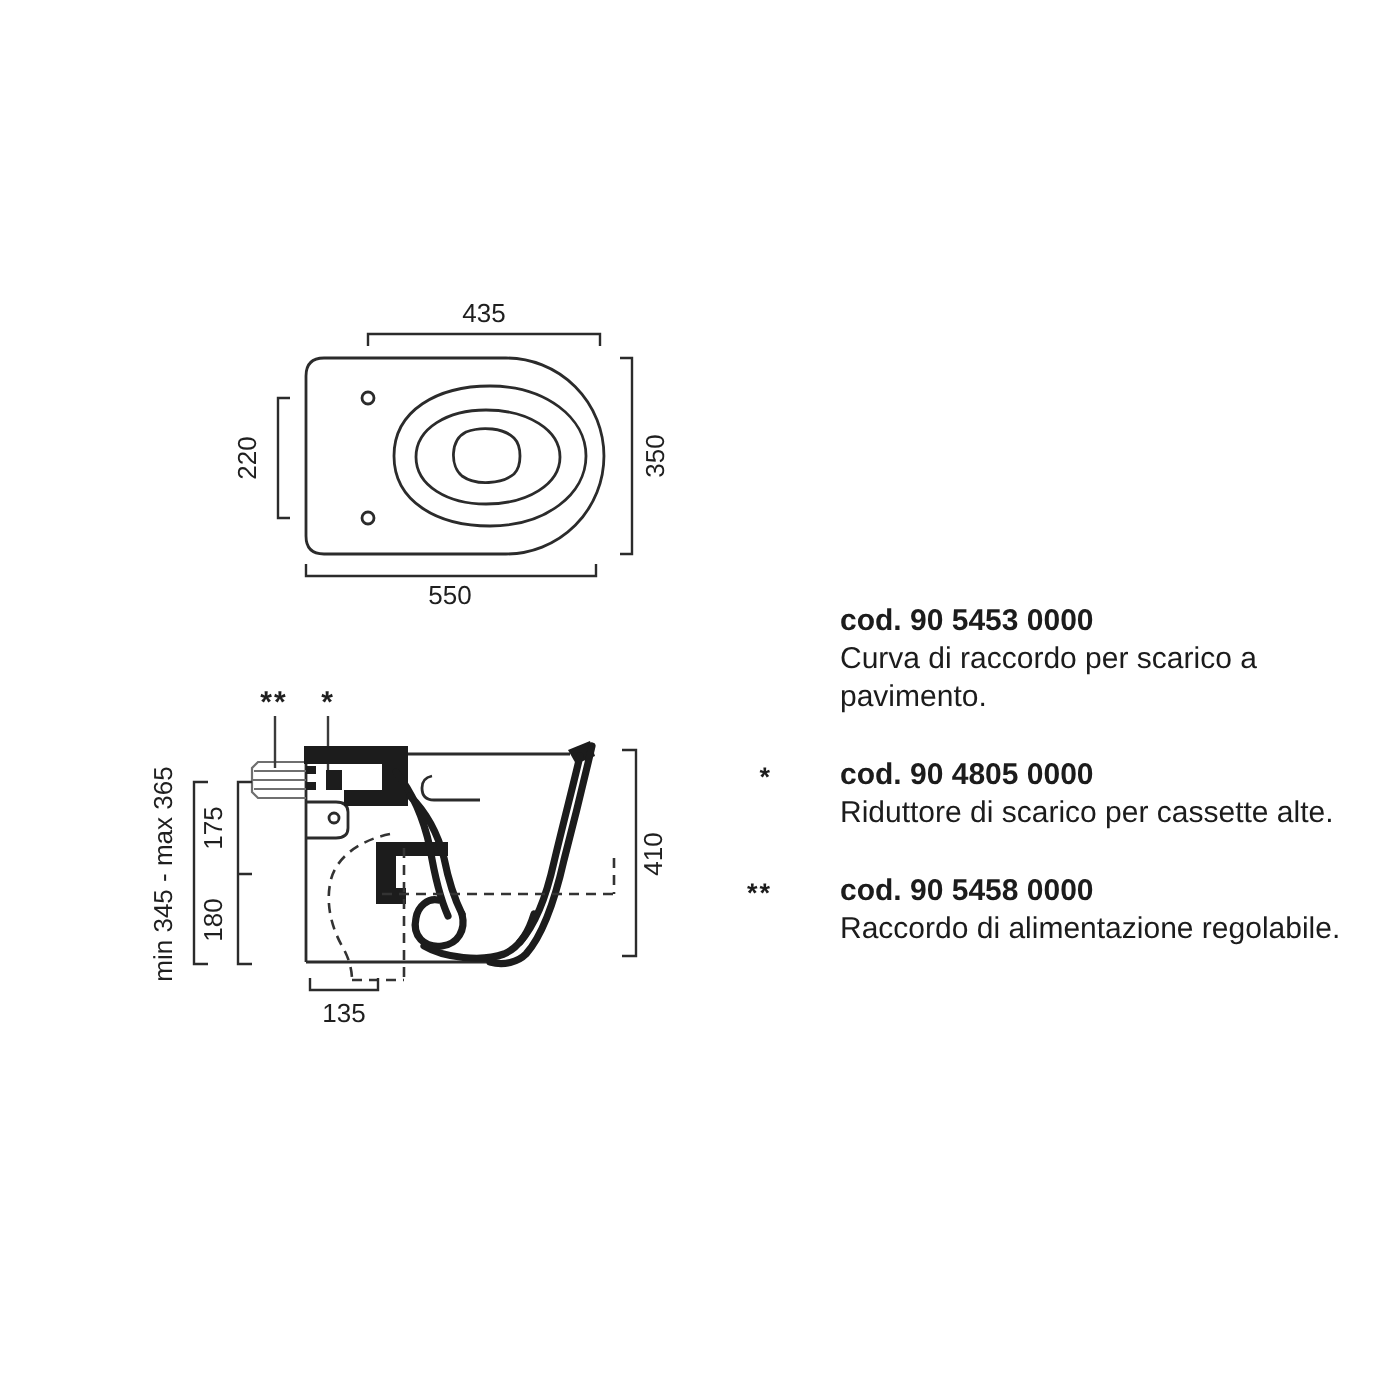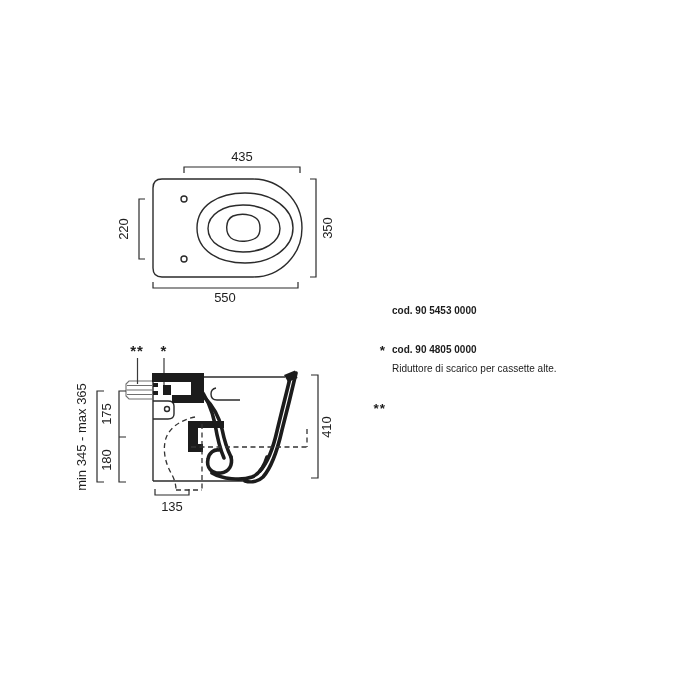--- a/index.html
+++ b/index.html
@@ -5,21 +5,21 @@
   html,body{margin:0;padding:0;background:#fff;}
   body{width:700px;height:700px;position:relative;font-family:"Liberation Sans",sans-serif;overflow:hidden;}
   .canvas{position:absolute;left:0;top:0;width:700px;height:544px;}
   svg{position:absolute;left:0;top:0;}
   svg text{font-family:"Liberation Sans",sans-serif;font-size:13px;fill:#1f1f1f;}
   svg text.marker{font-size:15px;font-weight:700;letter-spacing:1px;}
   .notes{position:absolute;left:368px;top:301px;width:320px;color:#1c1c1c;}
   .note{display:flex;align-items:flex-start;margin-bottom:20px;}
   .note-marker{width:18px;min-width:18px;text-align:right;font-weight:700;font-size:13.5px;
     letter-spacing:1px;position:relative;top:3px;margin-right:6px;}
-  .note-body{font-size:10px;line-height:19px;}
+  .note-body{font-size:15px;line-height:19px;margin-left:28px;}
   .note-code{font-weight:700;}
   .note-desc{font-weight:400;}
 </style>
 </head>
 <body>
 
 <div class="canvas">
 <svg width="700" height="700" viewBox="0 0 700 700">
 
   <g stroke="#2b2b2b" stroke-width="1.4" fill="none">
@@ -110,26 +110,31 @@
     <text x="172" y="511" text-anchor="middle">135</text>
     <text x="331" y="427" text-anchor="middle" transform="rotate(-90 331 427)">410</text>
   </g>
 </svg>
 
 <div class="notes">
   <div class="note">
     <span class="note-marker"></span>
     <div class="note-body">
       <div class="note-code">cod. 90 5453 0000</div>
+      <div class="note-desc">Curva di raccordo per scarico a pavimento.</div>
     </div>
   </div>
   <div class="note">
     <span class="note-marker">*</span>
     <div class="note-body">
       <div class="note-code">cod. 90 4805 0000</div>
       <div class="note-desc">Riduttore di scarico per cassette alte.</div>
     </div>
   </div>
   <div class="note">
     <span class="note-marker">**</span>
+    <div class="note-body">
+      <div class="note-code">cod. 90 5458 0000</div>
+      <div class="note-desc">Raccordo di alimentazione regolabile.</div>
+    </div>
   </div>
 </div>
 </div>
 
 </body></html>

